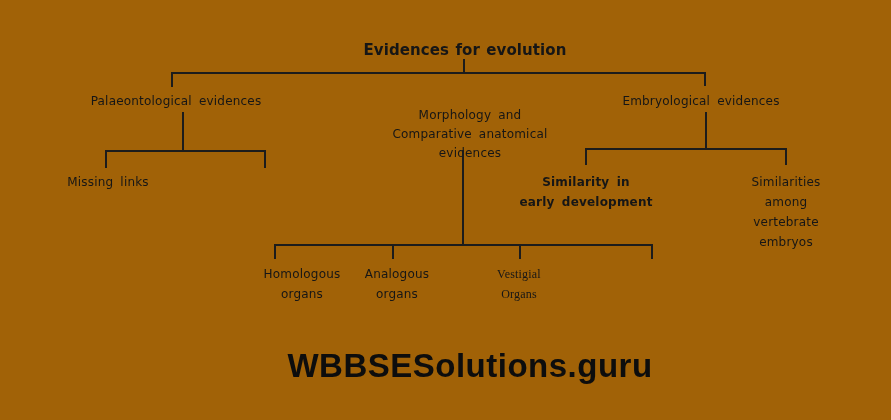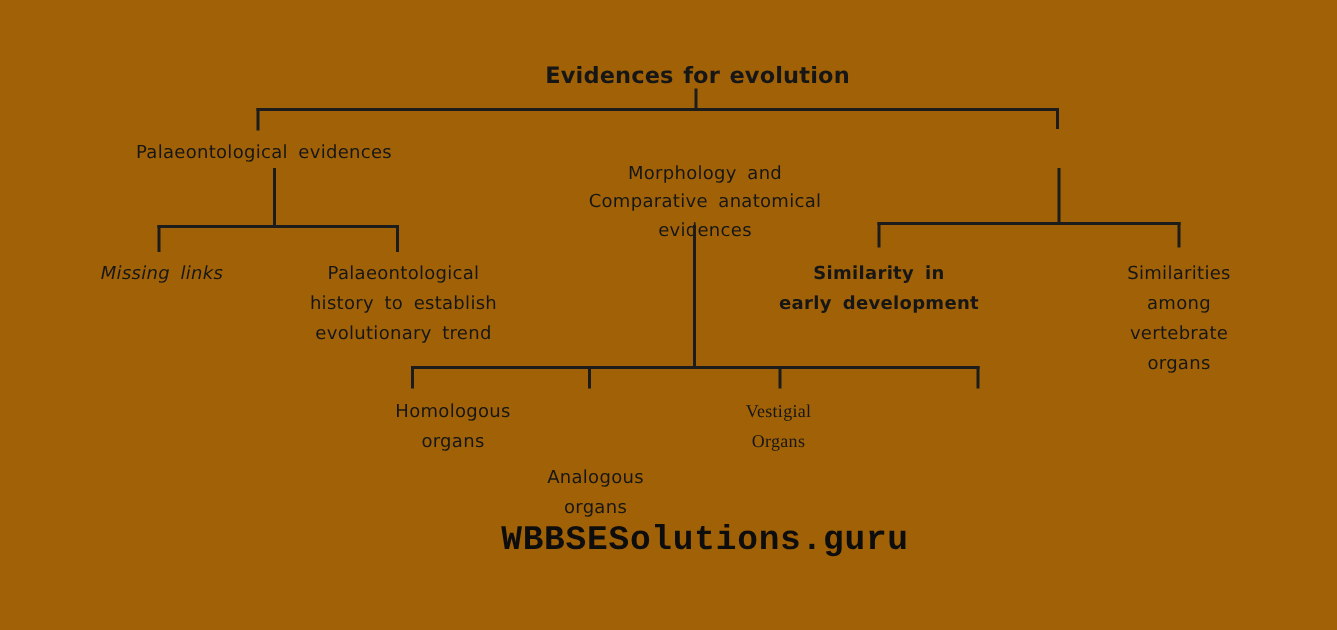--- a/index.html
+++ b/index.html
@@ -30,23 +30,23 @@
     word-spacing: 1px;
   }
   .node.sub { line-height: 20px; }
   .line {
     position: absolute;
     background: #1c1c1c;
   }
   .watermark {
     position: absolute;
     transform: translateX(-50%);
-    font-family: Liberation Mono, monospace;
+    font-family: Liberation Sans, sans-serif;
     font-weight: bold;
-    font-size: 23px;
+    font-size: 33px;
     letter-spacing: 0.5px;
     color: #0d0d0d;
     white-space: nowrap;
   }
 </style>
 </head>
 <body>
 
 <div class="canvas">
 
@@ -61,58 +61,56 @@
 
   <div class="node" style="left:176px; top:92px;">Palaeontological evidences</div>
 
   <div>
     <div class="line" style="left:182px; top:112px; width:2px; height:40px;"></div>
     <div class="line" style="left:105px; top:150px; width:161px; height:2px;"></div>
     <div class="line" style="left:105px; top:150px; width:2px; height:18px;"></div>
     <div class="line" style="left:264px; top:150px; width:2px; height:18px;"></div>
   </div>
 
-  <div class="node sub" style="left:108px; top:172px;font-style:italic;">Missing links</div>
+  <div class="node sub" style="left:108px; top:172px;">Missing links</div>
 
-  <div class="node sub" style="left:269px; top:172px;">Palaeontological
-history to establish
-evolutionary trend</div>
 
   <div class="node" style="left:470px; top:106px;">Morphology and
 Comparative anatomical
 evidences</div>
 
   <div>
     <div class="line" style="left:462px; top:150px; width:2px; height:96px;"></div>
     <div class="line" style="left:274px; top:244px; width:379px; height:2px;"></div>
     <div class="line" style="left:274px; top:244px; width:2px; height:15px;"></div>
     <div class="line" style="left:392px; top:244px; width:2px; height:15px;"></div>
     <div class="line" style="left:519px; top:244px; width:2px; height:15px;"></div>
     <div class="line" style="left:651px; top:244px; width:2px; height:15px;"></div>
   </div>
 
   <div class="node sub" style="left:274px; top:264px;margin-left:28px;">Homologous
 organs</div>
 
-  <div class="node sub" style="left:397px; top:264px;margin-top:44px;">Analogous
+  <div class="node sub" style="left:397px; top:264px;">Analogous
 organs</div>
 
   <div class="node sub" style="left:519px; top:264px;font-family:Liberation Serif, serif;">Vestigial
 Organs</div>
 
 
+  <div class="node" style="left:701px; top:92px;">Embryological evidences</div>
 
   <div>
     <div class="line" style="left:705px; top:112px; width:2px; height:38px;"></div>
     <div class="line" style="left:585px; top:148px; width:202px; height:2px;"></div>
     <div class="line" style="left:585px; top:148px; width:2px; height:17px;"></div>
     <div class="line" style="left:785px; top:148px; width:2px; height:17px;"></div>
   </div>
 
   <div class="node sub" style="left:586px; top:172px;font-weight:bold;">Similarity in
 early development</div>
 
   <div class="node sub" style="left:786px; top:172px;">Similarities among
-vertebrate organs</div>
+vertebrate embryos</div>
 
   <div class="watermark" style="left:470px; top:347px;">WBBSESolutions.guru</div>
 
 </div>
 
 </body></html>

